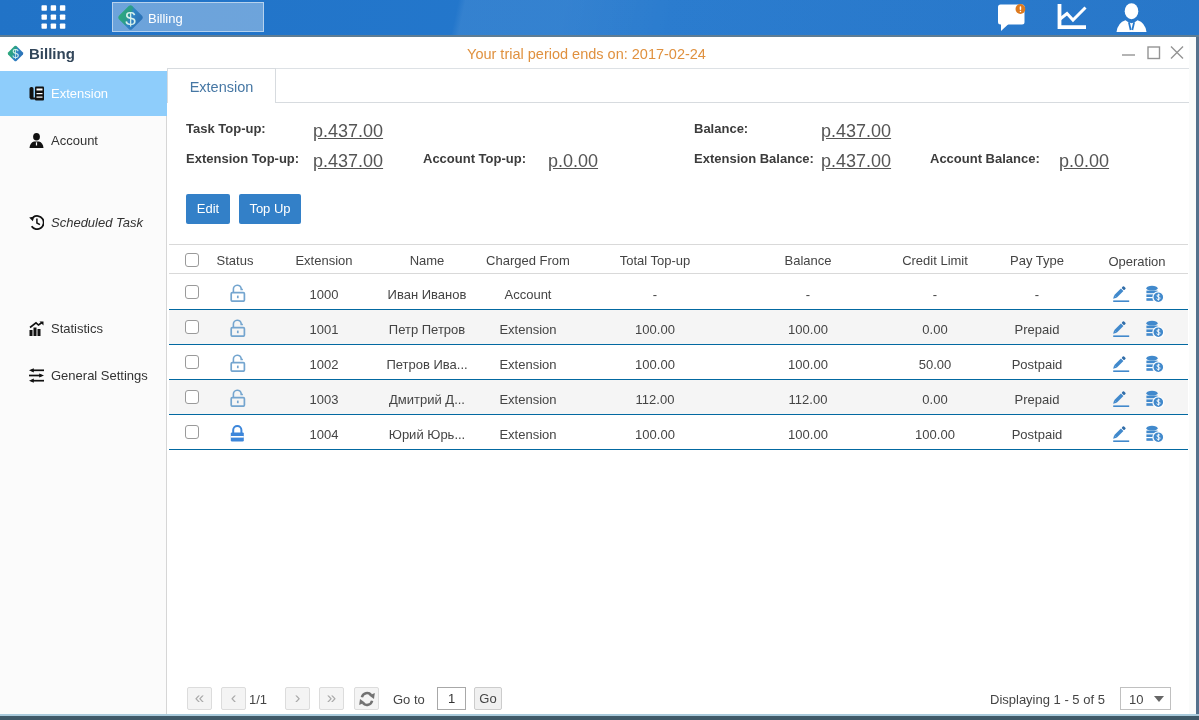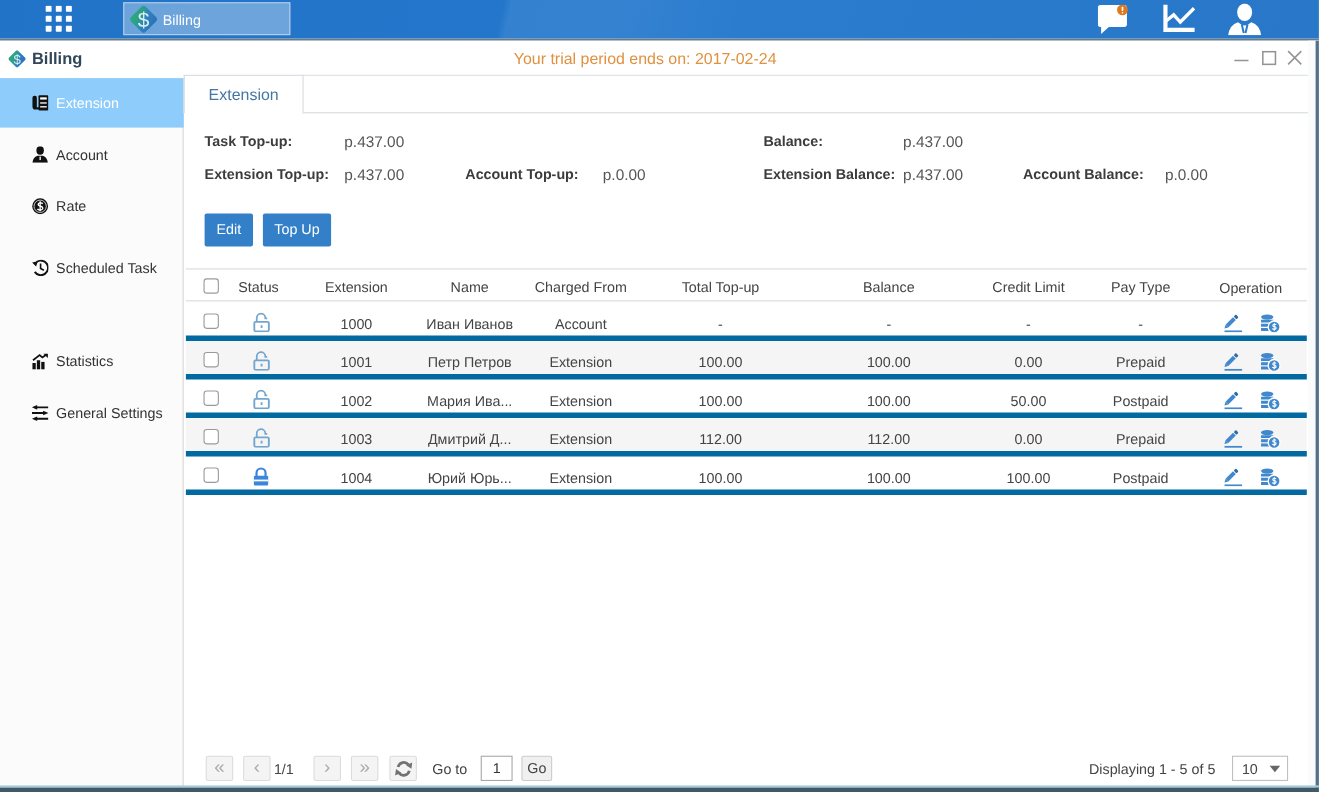--- a/index.html
+++ b/index.html
@@ -24,58 +24,58 @@
 
 
 #sidebar { left:0; top:71px; width:167px; height:644px; background:#fbfbfb;
   border-right:1px solid #d6d6d6; }
 .sitem { position:absolute; left:0; width:167px; height:47px; font-size:13px; color:#333; }
 .sitem .txt { position:absolute; left:51px; top:16px; }
 .sitem .ic { position:absolute; left:29px; top:16px; width:15px; height:15px; }
 #s0 { top:0px; height:45px; background:#8ecdfb; color:#fff; }
 #s0 .txt { top:15px; }
 #s0 .ic { top:15px; }
-#s1 { top:46px; } #s2 { top:93px; } #s3 { top:149px; }
+#s1 { top:46px; } #s2 { top:93px; } #s3 { top:128px;font-style:italic; }
 #s4 { top:187px; } #s5 { top:234px;padding-left:46px; } #s6 { top:281px; }
 
 
 #content { left:168px; top:71px; width:1021px; height:644px; background:#fff; }
 #rightstrip { left:1189px; top:37px; width:10px; height:678px; background:#fafbfb; }
 #winedge { left:1196px; top:37px; width:3px; height:679px; background:#54718c; }
 #tabbar { position:absolute; left:0px; top:0px; width:1021px; height:31px; }
 #tabbar .line { position:absolute; left:107px; top:31px; width:914px; height:1px; background:#d7dbdf; }
 #tabbar .line2 { position:absolute; left:107px; top:-3px; width:914px; height:1px; background:#dde1e5; }
 #tabbox { position:absolute; left:-1px; top:-3px; width:109px; height:35px; background:#fff;
   border:1px solid #d7dbdf; border-bottom:none; }
 #tabbox span { position:absolute; left:0; right:0; top:10px; text-align:center;
   color:#4677a4; font-size:14.5px; }
 
 .flabel { position:absolute; font-size:13px; font-weight:bold; color:#3c3c3c; }
-.fval { position:absolute; font-size:14px; color:#555; }
+.fval { position:absolute; font-size:18px; color:#555;text-decoration:underline; }
 
 .btn { position:absolute; background:#3380c8; color:#fff; font-size:13px;
   text-align:center; border-radius:2px; }
 
 
 #tbl { position:absolute; left:1px; top:173px; width:1019px; }
 .trow { position:absolute; left:0; width:1019px; height:35px; }
 .cell { position:absolute; font-size:13px; color:#444; text-align:center; top:12px; }
 .hdr  { border-top:1px solid #d9d9d9; border-bottom:1px solid #d9d9d9; height:30px; }
 .hdr .cell { top:8px; } .trow .c9 { top:9px; }
 .c1 { left:6px; width:120px; }
 .c2 { left:95px; width:120px; }
 .c3 { left:198px; width:120px; }
 .c4 { left:299px; width:120px; }
 .c5 { left:406px; width:160px; }
 .c6 { left:559px; width:160px; }
 .c7 { left:686px; width:160px; }
 .c8 { left:788px; width:160px; }
 .c9 { left:908px; width:120px; }
 .gray { background:#f5f5f5; }
-.rb { border-bottom:5px solid #0369a1; }
+.rb { border-bottom:1px solid #0369a1; }
 .cbx { position:absolute; left:16px; top:10px; width:14px; height:14px;
   border:1px solid #9a9a9a; border-radius:3px; background:#fff; }
 .hdr .cbx { top:8px; }
 .lockwrap { position:absolute; left:60px; top:9px; width:17px; height:18px; }
 
 
 #pager { position:absolute; left:0; top:616px; width:1007px; height:23px; }
 .pbtn { position:absolute; top:0; width:25px; height:23px; background:#f4f4f4;
   border:1px solid #dcdcdc; border-radius:2px; color:#aaaaaa; font-size:17px;
   text-align:center; line-height:20px; }
@@ -173,29 +173,20 @@
     </svg>
         <span class="txt" style="color:#fff">Extension</span>
       </div>
     <div class="sitem" id="s1">
         <svg class="ic" viewBox="0 0 15 15">
       <ellipse cx="7.5" cy="3.8" rx="3.4" ry="3.8" fill="#111"></ellipse>
       <path d="M0.5 15 Q1 9.8 5 8.6 L10 8.6 Q14 9.8 14.5 15 Z" fill="#111"></path>
       <rect x="6.9" y="9.3" width="1.2" height="3.2" fill="#fff"></rect>
     </svg>
         <span class="txt">Account</span>
-      </div>
-    <div class="sitem" id="s2">
-        <svg class="ic" viewBox="0 0 15 15">
-      <circle cx="7.5" cy="7.5" r="7.2" fill="#111"></circle>
-      <circle cx="7.5" cy="7.5" r="5.6" fill="none" stroke="#fff" stroke-width="0.7"></circle>
-      <path d="M9.8 5.3 C9.2 4.1 6.0 4.0 5.7 5.8 C5.5 7.2 7.4 7.3 7.9 7.5 C9.6 7.9 10.2 8.9 9.6 10.0 C8.8 11.3 5.7 11.1 5.0 9.9" stroke="#fff" stroke-width="1.3" fill="none"></path>
-      <line x1="7.5" y1="2.9" x2="7.5" y2="12.1" stroke="#fff" stroke-width="1.2"></line>
-    </svg>
-        <span class="txt">Rate</span>
       </div>
     <div class="sitem" id="s3">
         <svg class="ic" viewBox="0 0 15 15">
       <path d="M4.2 2.2 A6.6 6.6 0 1 1 2.6 11.2" stroke="#111" stroke-width="1.8" fill="none"></path>
       <path d="M0.2 2.6 L5.4 1.4 L3.8 6.2 Z" fill="#111"></path>
       <path d="M7.9 3.6 L7.9 8 L10.9 9.7" stroke="#111" stroke-width="1.5" fill="none"></path>
     </svg>
         <span class="txt">Scheduled Task</span>
       </div>
     <div class="sitem" id="s5">
@@ -331,21 +322,21 @@
               </svg></span></div>
         </div>
         <div class="trow rb" style="top:101px">
           <div class="cbx"></div>
           <div class="lockwrap"><svg width="17" height="18" viewBox="0 0 17 18">
               <path d="M4.4 8.6 L4.4 5.3 A3.9 3.9 0 0 1 12.2 4.9 L12.2 5.5 L13.9 5.5" stroke="#74a5cf" stroke-width="1.6" fill="none"></path>
               <rect x="2.2" y="8.6" width="13.2" height="8.6" rx="1.1" fill="none" stroke="#74a5cf" stroke-width="1.7"></rect>
               <line x1="8.8" y1="11.6" x2="8.8" y2="14.2" stroke="#74a5cf" stroke-width="1.7"></line>
             </svg></div>
           <div class="cell c2">1002</div>
-          <div class="cell c3">Мария Ива...</div>
+          <div class="cell c3">Петров Ива...</div>
           <div class="cell c4">Extension</div>
           <div class="cell c5">100.00</div>
           <div class="cell c6">100.00</div>
           <div class="cell c7">50.00</div>
           <div class="cell c8">Postpaid</div>
           <div class="cell c9"><span style="display:inline-block;width:22px;margin-right:11px;"><svg width="22" height="18" viewBox="0 0 22 18">
                 <g transform="rotate(-45 9.5 8.2)" fill="#4189cc">
                   <rect x="3.6" y="6.5" width="9.6" height="3.6"></rect>
                   <path d="M3.6 6.5 L0.4 8.3 L3.6 10.1 Z"></path>
                   <rect x="14" y="6.5" width="2.8" height="3.6" rx="0.9" fill="#2f6ca8"></rect>

